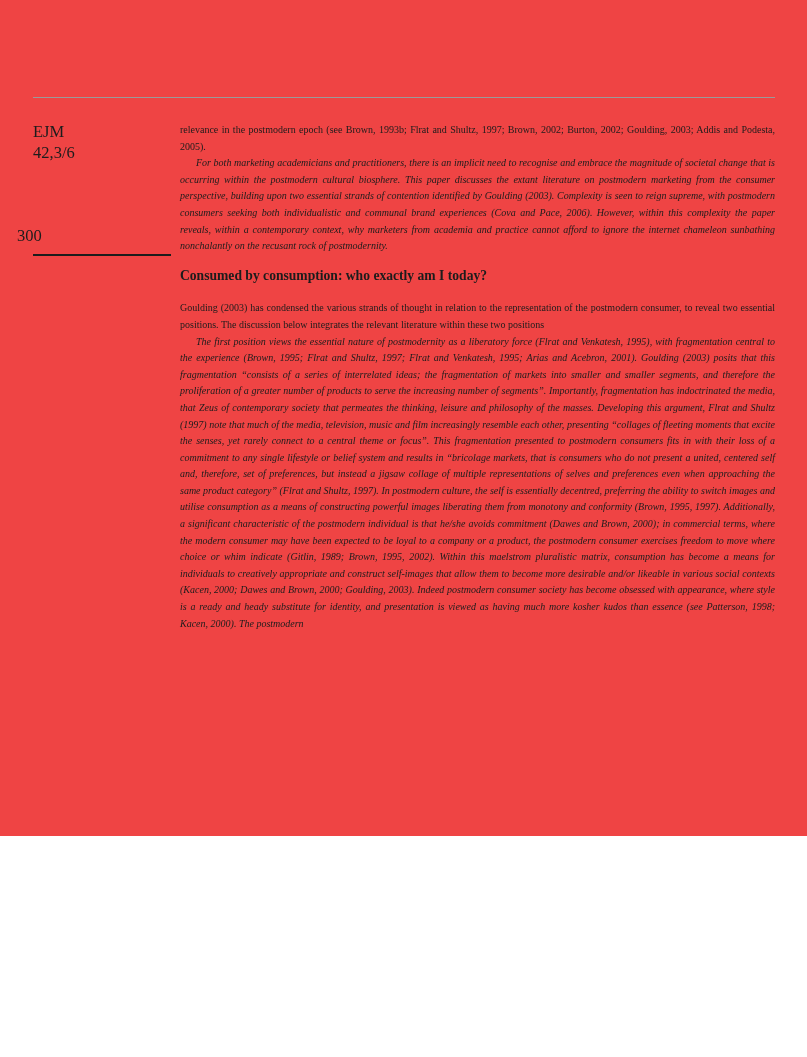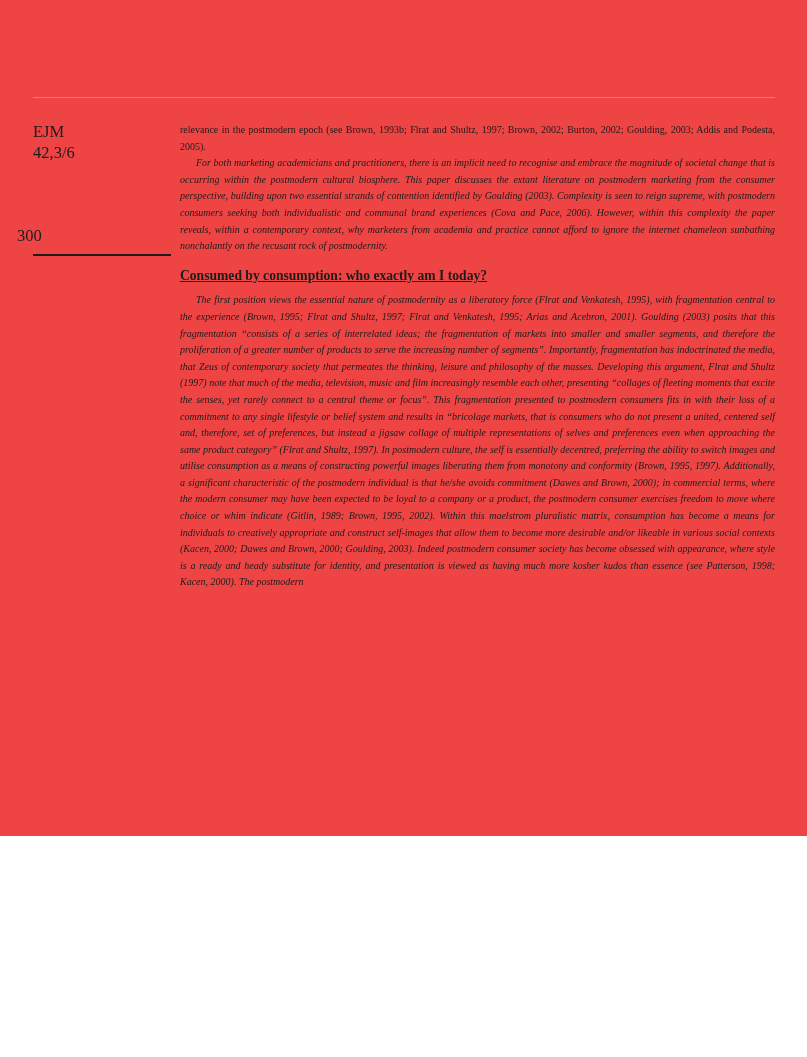--- a/index.html
+++ b/index.html
@@ -63,26 +63,25 @@
     font-size: 10px;
     line-height: 16.6px;
     text-align: justify;
     color: #1c1c1c;
   }
   .article p.indent {
     text-indent: 16px;
     font-style: italic;
   }
   .article h2 {
-    margin: 13px 0 8px 0;
+    margin: 13px 0 16px 0;
     font-size: 13.6px;
     line-height: 16.6px;
     font-weight: bold;
     color: #1c1c1c;
-    text-decoration: underline;
   }
 </style>
 </head>
 <body>
 
 <div class="page">
 
   <div class="top-rule"></div>
 
   <div class="margin-col">
@@ -92,16 +91,17 @@
 
   <div class="page-number">300</div>
   <div class="page-number-rule"></div>
 
   <div class="article">
     <p>relevance in the postmodern epoch (see Brown, 1993b; Flrat and Shultz, 1997; Brown, 2002; Burton, 2002; Goulding, 2003; Addis and Podesta, 2005).</p>
     <p class="indent">For both marketing academicians and practitioners, there is an implicit need to recognise and embrace the magnitude of societal change that is occurring within the postmodern cultural biosphere. This paper discusses the extant literature on postmodern marketing from the consumer perspective, building upon two essential strands of contention identified by Goulding (2003). Complexity is seen to reign supreme, with postmodern consumers seeking both individualistic and communal brand experiences (Cova and Pace, 2006). However, within this complexity the paper reveals, within a contemporary context, why marketers from academia and practice cannot afford to ignore the internet chameleon sunbathing nonchalantly on the recusant rock of postmodernity.</p>
 
     <h2>Consumed by consumption: who exactly am I today?</h2>
 
+    <p>Goulding (2003) has condensed the various strands of thought in relation to the representation of the postmodern consumer, to reveal two essential positions. The discussion below integrates the relevant literature within these two positions</p>
     <p class="indent">The first position views the essential nature of postmodernity as a liberatory force (Flrat and Venkatesh, 1995), with fragmentation central to the experience (Brown, 1995; Flrat and Shultz, 1997; Flrat and Venkatesh, 1995; Arias and Acebron, 2001). Goulding (2003) posits that this fragmentation “consists of a series of interrelated ideas; the fragmentation of markets into smaller and smaller segments, and therefore the proliferation of a greater number of products to serve the increasing number of segments”. Importantly, fragmentation has indoctrinated the media, that Zeus of contemporary society that permeates the thinking, leisure and philosophy of the masses. Developing this argument, Flrat and Shultz (1997) note that much of the media, television, music and film increasingly resemble each other, presenting “collages of fleeting moments that excite the senses, yet rarely connect to a central theme or focus”. This fragmentation presented to postmodern consumers fits in with their loss of a commitment to any single lifestyle or belief system and results in “bricolage markets, that is consumers who do not present a united, centered self and, therefore, set of preferences, but instead a jigsaw collage of multiple representations of selves and preferences even when approaching the same product category” (Flrat and Shultz, 1997). In postmodern culture, the self is essentially decentred, preferring the ability to switch images and utilise consumption as a means of constructing powerful images liberating them from monotony and conformity (Brown, 1995, 1997). Additionally, a significant characteristic of the postmodern individual is that he/she avoids commitment (Dawes and Brown, 2000); in commercial terms, where the modern consumer may have been expected to be loyal to a company or a product, the postmodern consumer exercises freedom to move where choice or whim indicate (Gitlin, 1989; Brown, 1995, 2002). Within this maelstrom pluralistic matrix, consumption has become a means for individuals to creatively appropriate and construct self-images that allow them to become more desirable and/or likeable in various social contexts (Kacen, 2000; Dawes and Brown, 2000; Goulding, 2003). Indeed postmodern consumer society has become obsessed with appearance, where style is a ready and heady substitute for identity, and presentation is viewed as having much more kosher kudos than essence (see Patterson, 1998; Kacen, 2000). The postmodern</p>
   </div>
 
 </div>
 
 </body></html>

